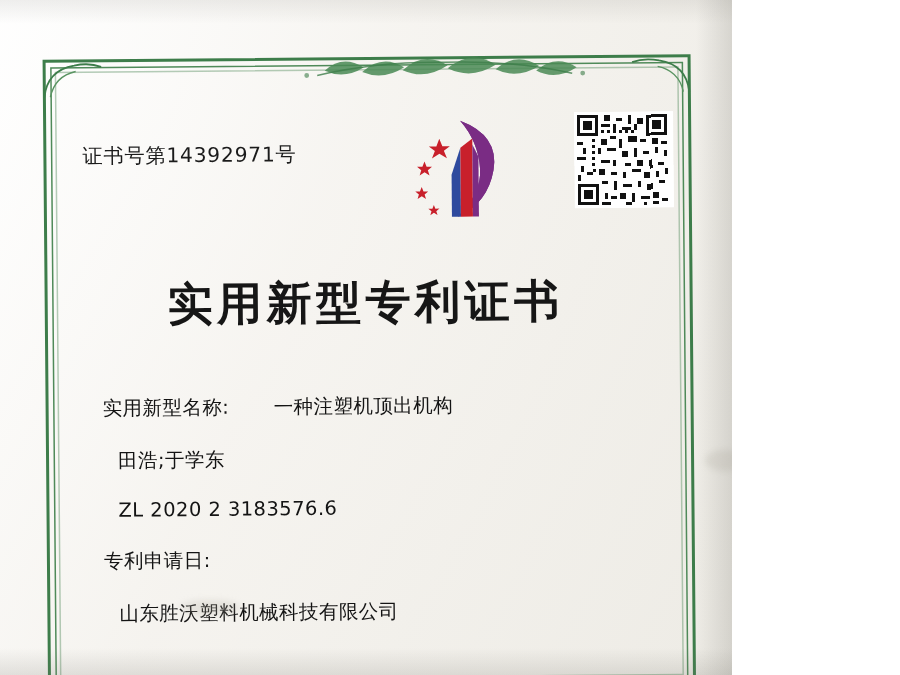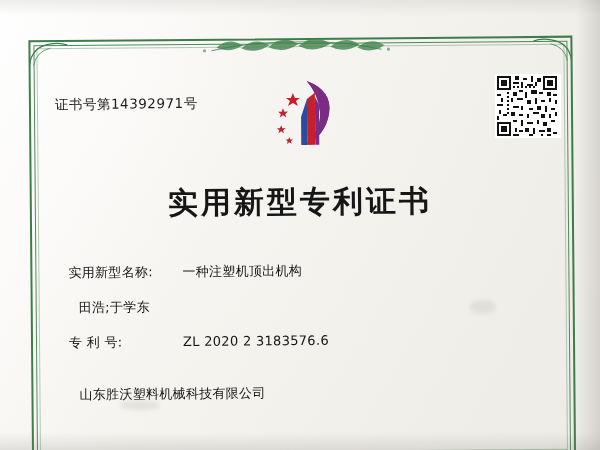--- a/index.html
+++ b/index.html
@@ -9,21 +9,21 @@
   }
   body {
     width: 600px;
     height: 450px;
     overflow: hidden;
     font-family: "Liberation Serif", serif;
   }
 
   #certificate {
     position: relative;
-    width: 600px;
+    width: 488px;
     height: 450px;
     background: #f4f2ee;
     overflow: hidden;
   }
 
   
   .paper {
     position: absolute;
     inset: 0;
     background:
@@ -343,24 +343,24 @@
 
     <div class="fields">
       <div class="field-row wide">
         <span class="field-label">实用新型名称:</span>
         <span class="field-value">一种注塑机顶出机构</span>
       </div>
       <div class="field-row wide">
         <span class="field-value">田浩;于学东</span>
       </div>
       <div class="field-row wide">
-        <span class="field-label">专 利 号:</span>
         <span class="field-value">ZL 2020 2 3183576.6</span>
       </div>
       <div class="field-row wide">
+        <span class="field-label">专利申请日:</span>
       </div>
       <div class="field-row wide">
         <span class="field-value">山东胜沃塑料机械科技有限公司</span>
       </div>
     </div>
 
   </div>
 
   <div class="blemish" style="left:470px; top:300px; width:26px; height:14px;"></div>
   <div class="blemish" style="left:120px; top:400px; width:40px; height:10px;"></div>

